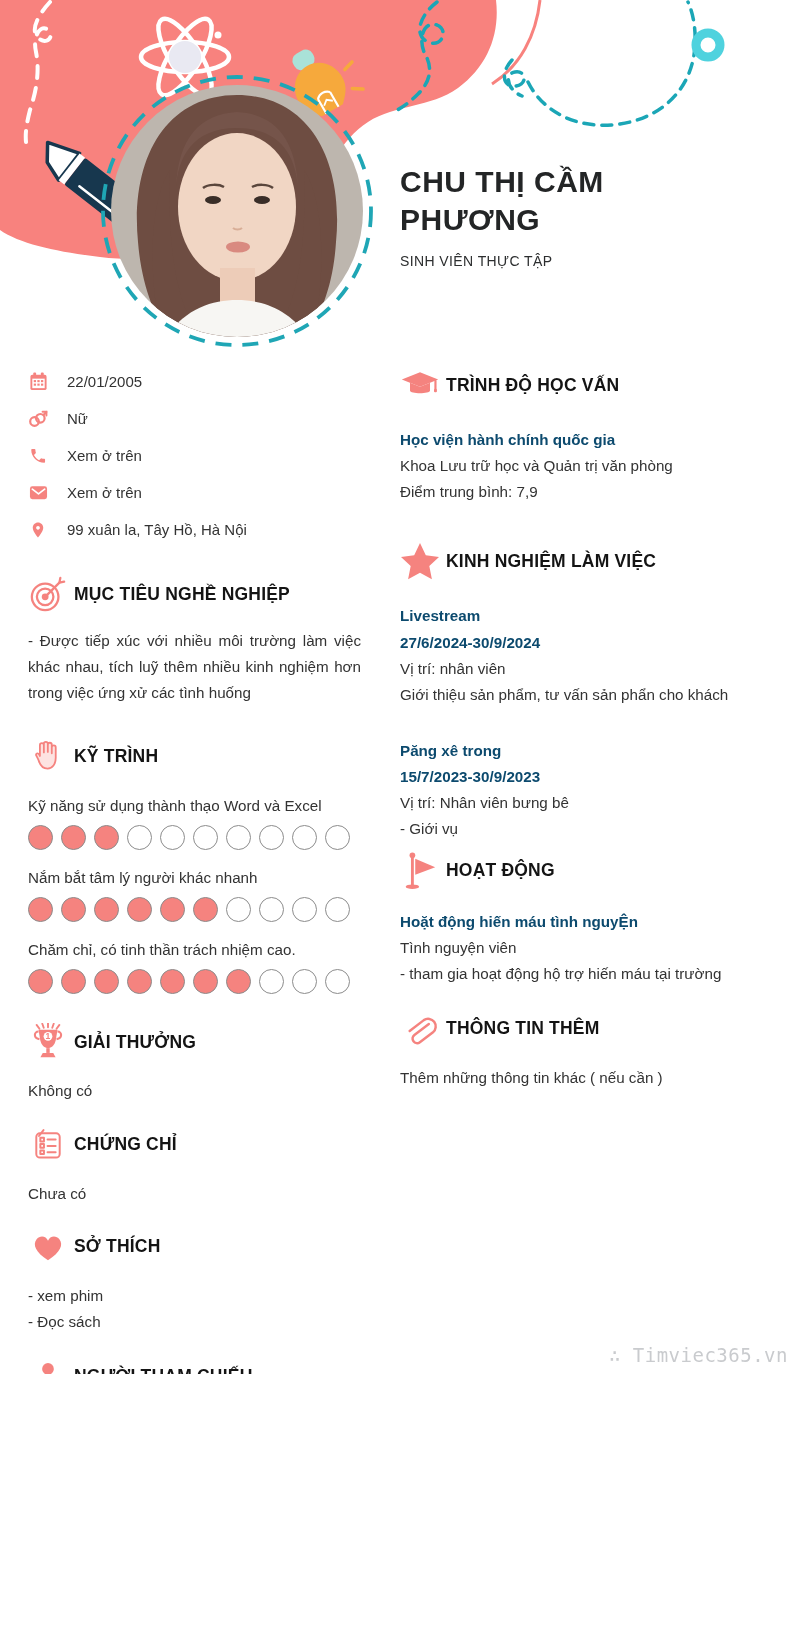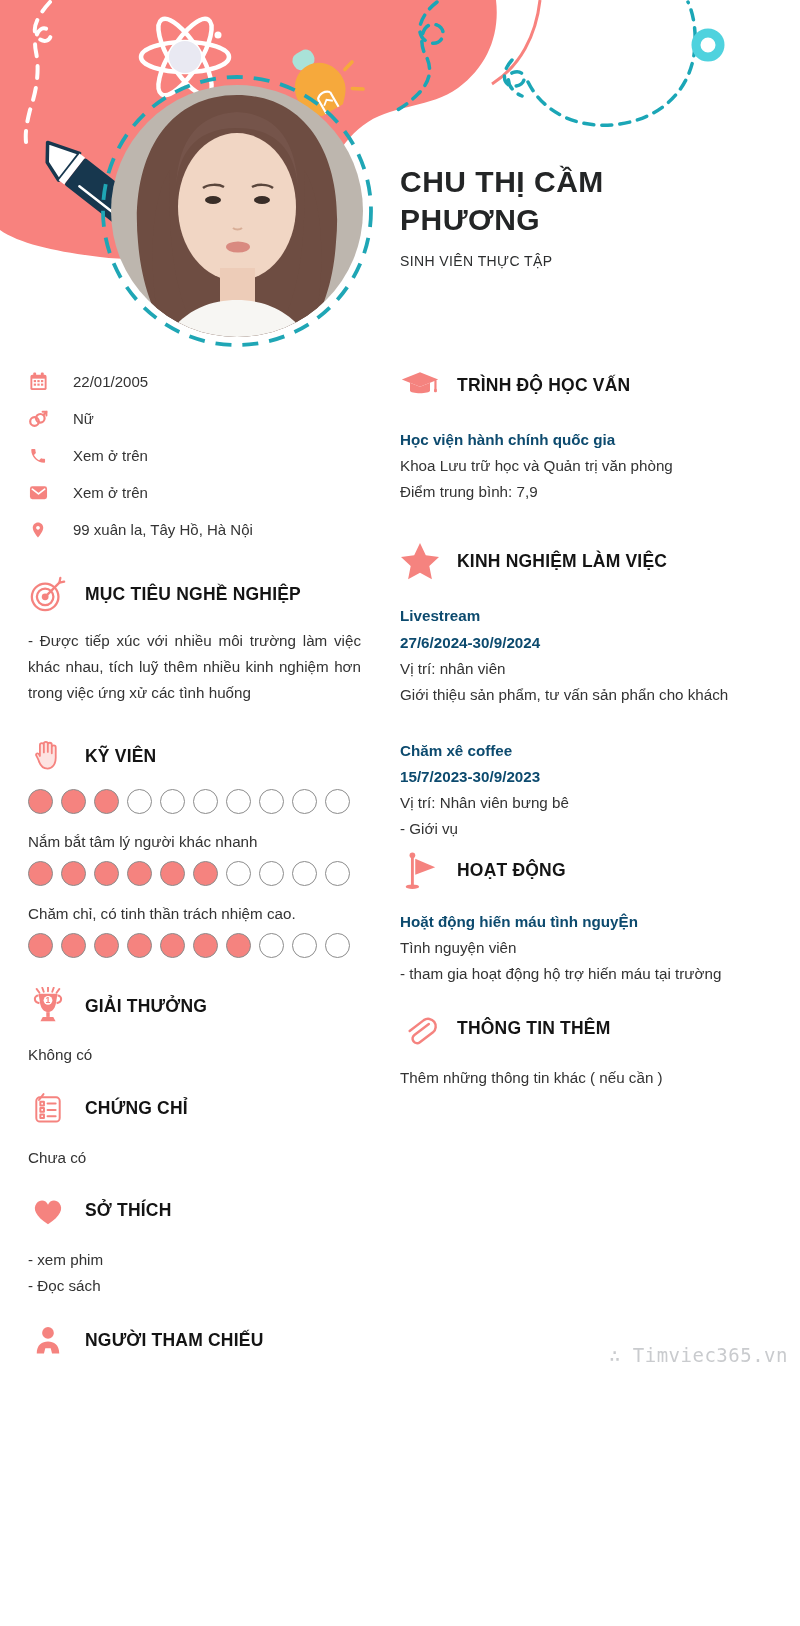--- a/index.html
+++ b/index.html
@@ -9,25 +9,25 @@
 
   
   .name-block { position:absolute; left:400px; top:163px; width:340px; z-index:3; }
   .cv-name { font-size:30px; font-weight:bold; color:#232526; letter-spacing:.5px; line-height:1.28; }
   .cv-title { margin-top:13px; font-size:14px; color:#2c2e2f; letter-spacing:.4px; }
 
   
   .left-col  { position:absolute; left:28px;  top:363px; width:333px; z-index:2; }
   .right-col { position:absolute; left:400px; top:363px; width:374px; z-index:2; }
 
-  .c-row { display:flex; align-items:center; gap:25px; height:37px; }
+  .c-row { display:flex; align-items:center; gap:19px; height:37px; }
   .c-icon { width:20px; height:20px; flex:none; display:flex; align-items:center; justify-content:center; }
   .c-text { font-size:15px; color:#333; }
 
-  .sec-head { display:flex; align-items:center; gap:17px; height:44px; }
+  .sec-head { display:flex; align-items:center; gap:6px; height:44px; }
   .icon-box { width:40px; height:40px; flex:none; display:flex; align-items:center; justify-content:center; }
   .sec-title { font-size:17.5px; font-weight:bold; color:#141414; letter-spacing:.2px; }
 
   .mt24{margin-top:24px;} .mt28{margin-top:28px;} .mt26{margin-top:26px;}
   .mt18{margin-top:18px;} .mt20{margin-top:20px;} .mt34{margin-top:34px;} .mt6{margin-top:6px;}
 
   .body-text { font-size:15.2px; color:#333; line-height:1.72; }
   .just { text-align:justify; margin-top:12px; }
   .pad14 { margin-top:14px; }
 
@@ -193,24 +193,25 @@
       <span class="sec-title">MỤC TIÊU NGHỀ NGHIỆP</span>
     </div>
     <div class="body-text just">- Được tiếp xúc với nhiều môi trường làm việc khác nhau, tích luỹ thêm nhiều kinh nghiệm hơn trong việc ứng xử các tình huống</div>
 
     <div class="sec-head mt28">
       <span class="icon-box">
         <svg width="36" height="36" viewBox="0 0 40 40" fill="#fde3e1" stroke="#F5837F" stroke-width="2" stroke-linecap="round" stroke-linejoin="round">
             <path d="M11 20 L11 8 a2.2 2.2 0 0 1 4.4 0 L15.4 16 L15.4 6.5 a2.2 2.2 0 0 1 4.4 0 L19.8 15.5 L19.8 7.5 a2.2 2.2 0 0 1 4.4 0 L24.2 17 L24.2 10.5 a2.2 2.2 0 0 1 4.4 0 L28.6 22 C28.6 29 25 34 19.5 34 C14.5 34 11.5 30.5 10 26 C9 23 8 21.5 7 19.5 C6.2 18 7.5 16.5 9 17.2 C10 17.6 10.6 18.8 11 20 Z"></path>
           </svg>
       </span>
-      <span class="sec-title">KỸ VIÊN</span>
+      <span class="sec-title">KỸ TRÌNH</span>
     </div>
 
     <div>
+      <div class="skill-label">Kỹ năng sử dụng thành thạo Word và Excel</div>
       <div class="dots">
           <span class="dot filled"></span>
           <span class="dot filled"></span>
           <span class="dot filled"></span>
           <span class="dot"></span>
           <span class="dot"></span>
           <span class="dot"></span>
           <span class="dot"></span>
           <span class="dot"></span>
           <span class="dot"></span>
@@ -340,21 +341,21 @@
       <span class="sec-title">KINH NGHIỆM LÀM VIỆC</span>
     </div>
     <div class="block">
       <div class="job">
         <div class="job-company">Livestream</div>
         <div class="job-period">27/6/2024-30/9/2024</div>
         <div class="line">Vị trí: nhân viên</div>
         <div class="line">Giới thiệu sản phẩm, tư vấn sản phẩn cho khách</div>
       </div>
       <div class="job">
-        <div class="job-company">Chăm xê coffee</div>
+        <div class="job-company">Păng xê trong</div>
         <div class="job-period">15/7/2023-30/9/2023</div>
         <div class="line">Vị trí: Nhân viên bưng bê</div>
         <div class="line">- Giới vụ</div>
       </div>
     </div>
 
     <div class="sec-head mt6">
       <span class="icon-box">
         <svg width="38" height="40" viewBox="0 0 40 42">
             <circle cx="12" cy="4.5" r="3" fill="#F5837F"></circle>

